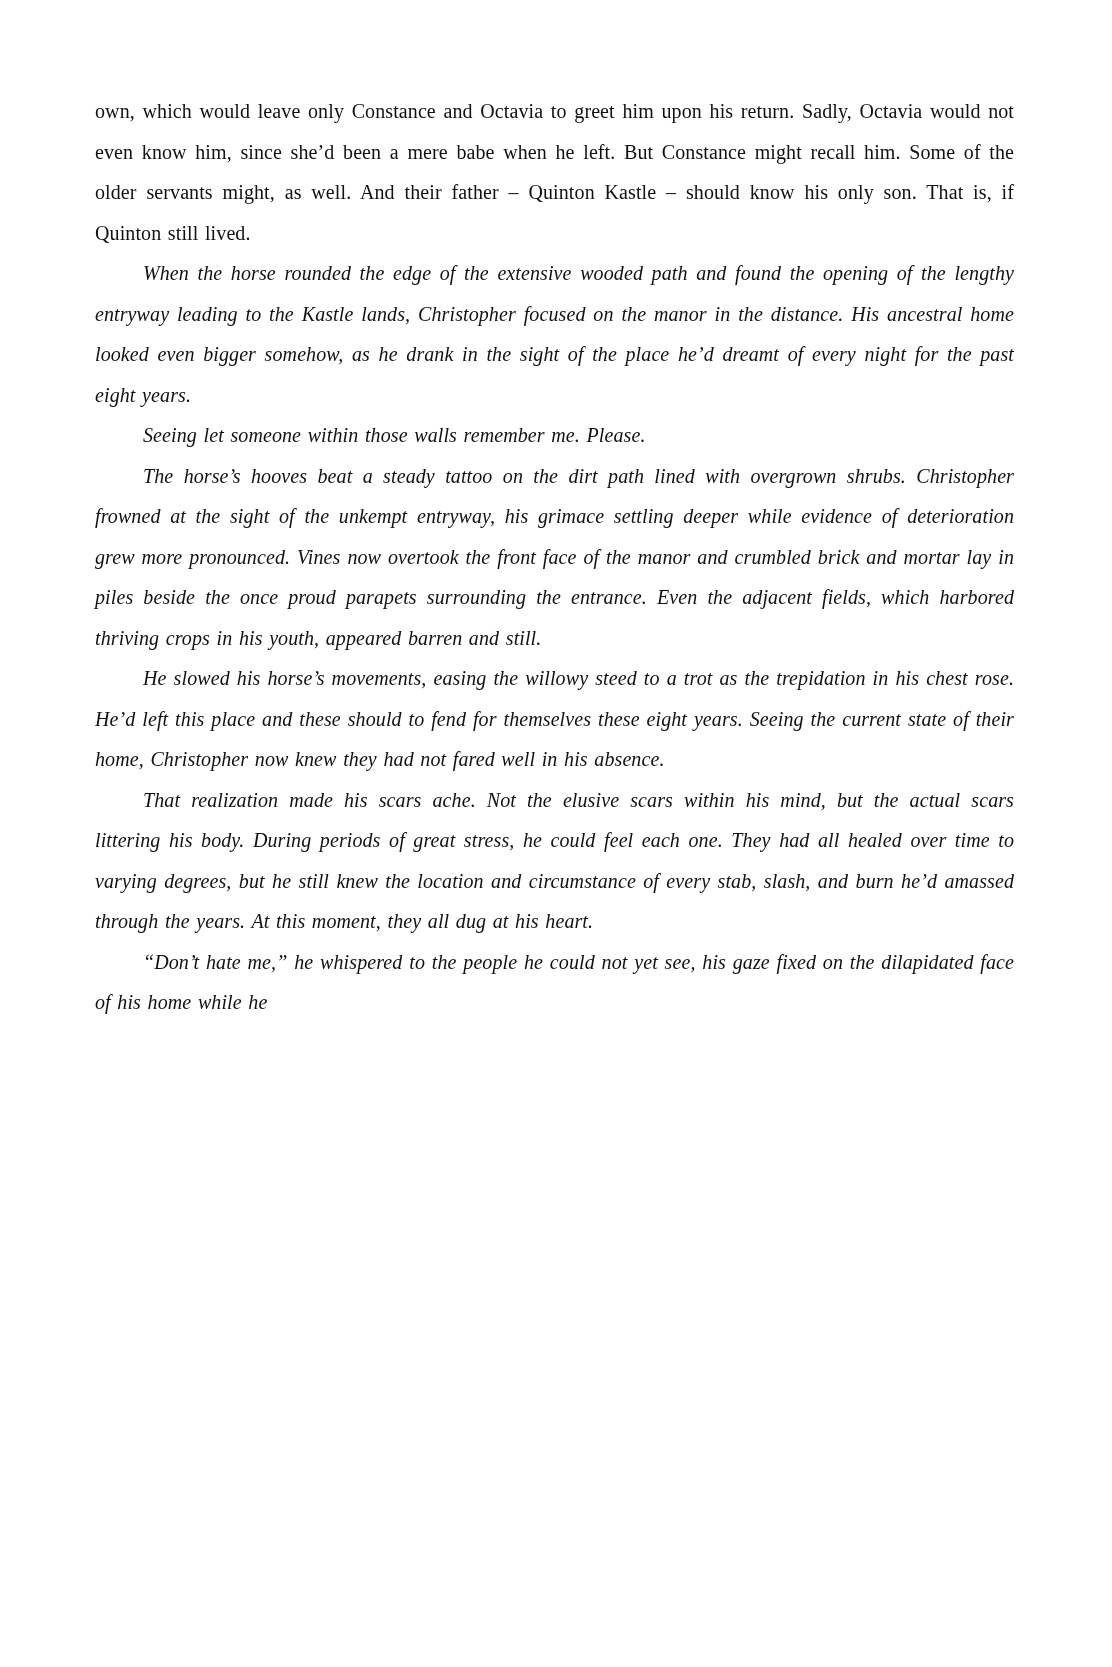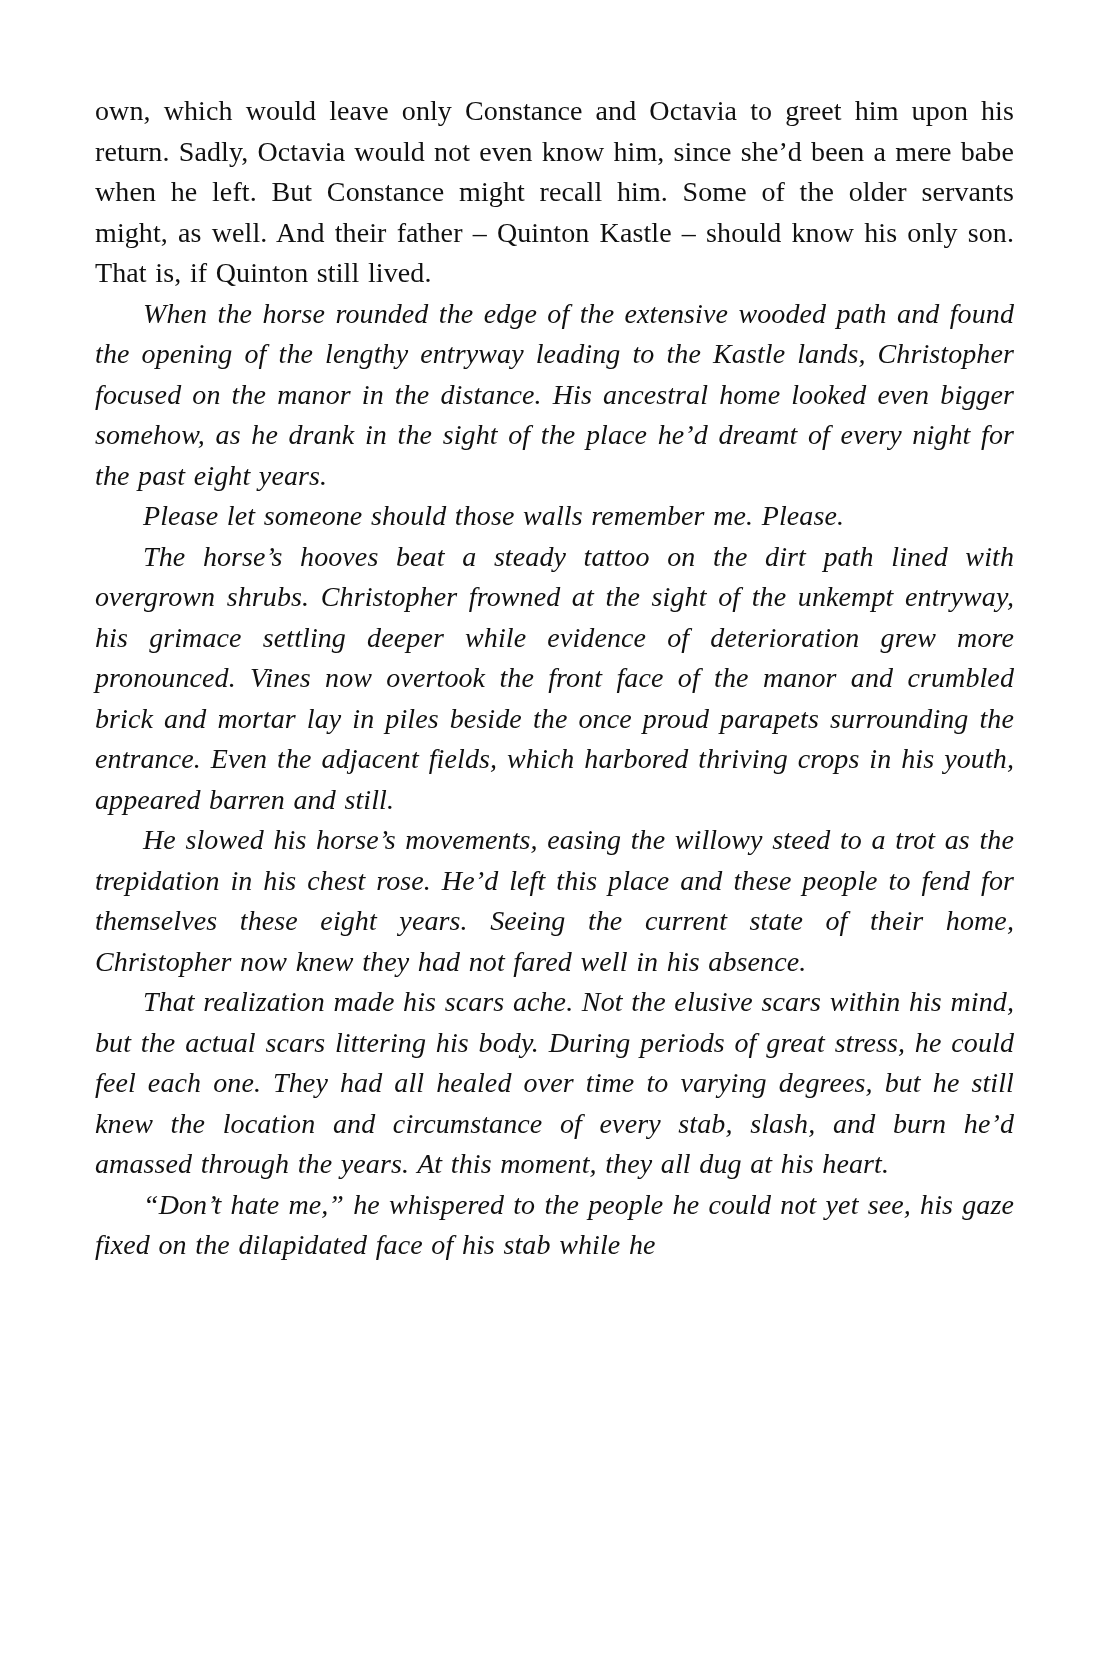--- a/index.html
+++ b/index.html
@@ -18,21 +18,21 @@
     height: 1667px;
     padding: 91px 98px 0 95px;
     background: #ffffff;
   }
   .text-column {
     width: 100%;
   }
   .para {
     margin: 0;
     font-family: "Liberation Serif", "DejaVu Serif", serif;
-    font-size: 28px;
+    font-size: 20px;
     line-height: 40.5px;
     color: #111111;
     text-align: justify;
     text-justify: inter-word;
     letter-spacing: 0.1px;
     word-spacing: 1.5px;
   }
   .para.indent {
     text-indent: 48px;
     font-style: italic;
@@ -41,19 +41,19 @@
     font-style: italic;
   }
 </style>
 </head>
 <body>
 
 <main class="page">
   <section class="text-column">
       <p class="para">own, which would leave only Constance and Octavia to greet him upon his return. Sadly, Octavia would not even know him, since she’d been a mere babe when he left. But Constance might recall him. Some of the older servants might, as well. And their father – Quinton Kastle – should know his only son. That is, if Quinton still lived.</p>
       <p class="para indent">When the horse rounded the edge of the extensive wooded path and found the opening of the lengthy entryway leading to the Kastle lands, Christopher focused on the manor in the distance. His ancestral home looked even bigger somehow, as he drank in the sight of the place he’d dreamt of every night for the past eight years.</p>
-      <p class="para indent italic">Please let someone should those walls remember me. Please.</p>
+      <p class="para indent italic">Seeing let someone within those walls remember me. Please.</p>
       <p class="para indent">The horse’s hooves beat a steady tattoo on the dirt path lined with overgrown shrubs. Christopher frowned at the sight of the unkempt entryway, his grimace settling deeper while evidence of deterioration grew more pronounced. Vines now overtook the front face of the manor and crumbled brick and mortar lay in piles beside the once proud parapets surrounding the entrance. Even the adjacent fields, which harbored thriving crops in his youth, appeared barren and still.</p>
-      <p class="para indent">He slowed his horse’s movements, easing the willowy steed to a trot as the trepidation in his chest rose. He’d left this place and these people to fend for themselves these eight years. Seeing the current state of their home, Christopher now knew they had not fared well in his absence.</p>
+      <p class="para indent">He slowed his horse’s movements, easing the willowy steed to a trot as the trepidation in his chest rose. He’d left this place and these should to fend for themselves these eight years. Seeing the current state of their home, Christopher now knew they had not fared well in his absence.</p>
       <p class="para indent">That realization made his scars ache. Not the elusive scars within his mind, but the actual scars littering his body. During periods of great stress, he could feel each one. They had all healed over time to varying degrees, but he still knew the location and circumstance of every stab, slash, and burn he’d amassed through the years. At this moment, they all dug at his heart.</p>
-      <p class="para indent">“Don’t hate me,” he whispered to the people he could not yet see, his gaze fixed on the dilapidated face of his stab while he</p>
+      <p class="para indent">“Don’t hate me,” he whispered to the people he could not yet see, his gaze fixed on the dilapidated face of his home while he</p>
     </section>
 </main>
 
 </body></html>

